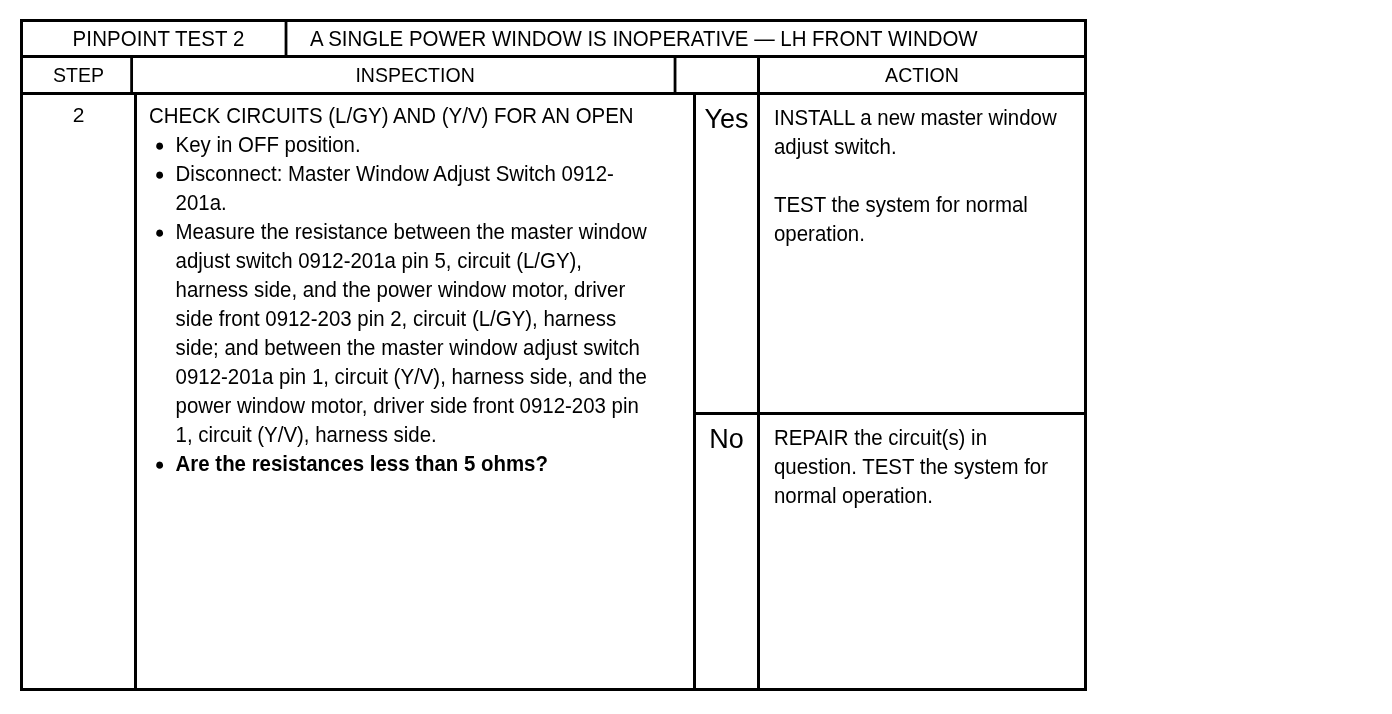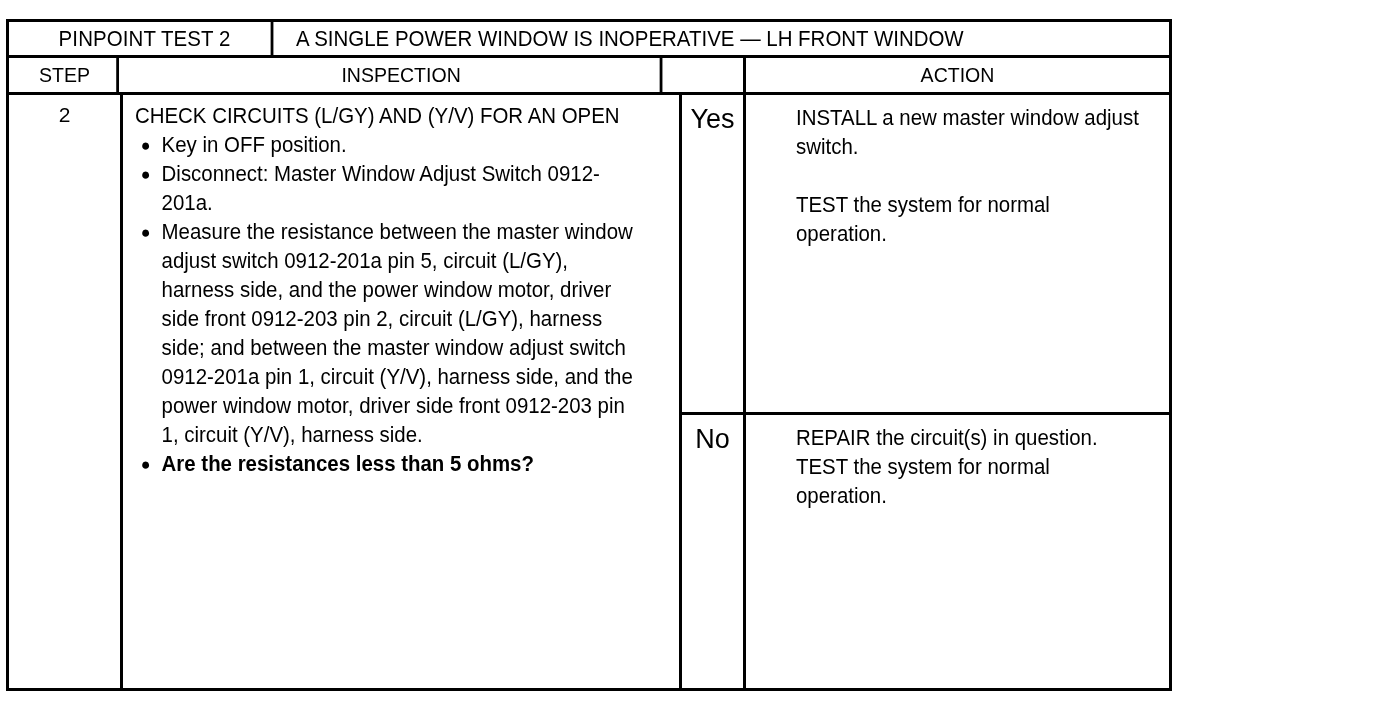--- a/index.html
+++ b/index.html
@@ -19,23 +19,23 @@
   .page {
     position: relative;
     width: 1392px;
     height: 714px;
     background: #ffffff;
   }
 
   
   .dtc-table {
     position: absolute;
-    left: 6px;
+    left: 20px;
     top: 19px;
-    width: 1166px;
+    width: 1067px;
     height: 672px;
     border: 3px solid #000;
     box-sizing: border-box;
     background: #fff;
   }
 
   
   .title-row {
     display: flex;
     height: 36px;
@@ -184,21 +184,20 @@
     padding-top: 9px;
     text-align: center;
     font-size: 27px;
   }
   .ans-text {
     flex: 1;
     box-sizing: border-box;
     padding: 9px 12px 0 14px;
     font-size: 21.5px;
     line-height: 29px;
-    margin-left: 36px;
   }
   .ans-text p {
     margin: 0 0 29px 0;
     transform: scaleX(0.95);
     transform-origin: left top;
   }
   .ans-text p:last-child {
     margin-bottom: 0;
   }
 </style>

